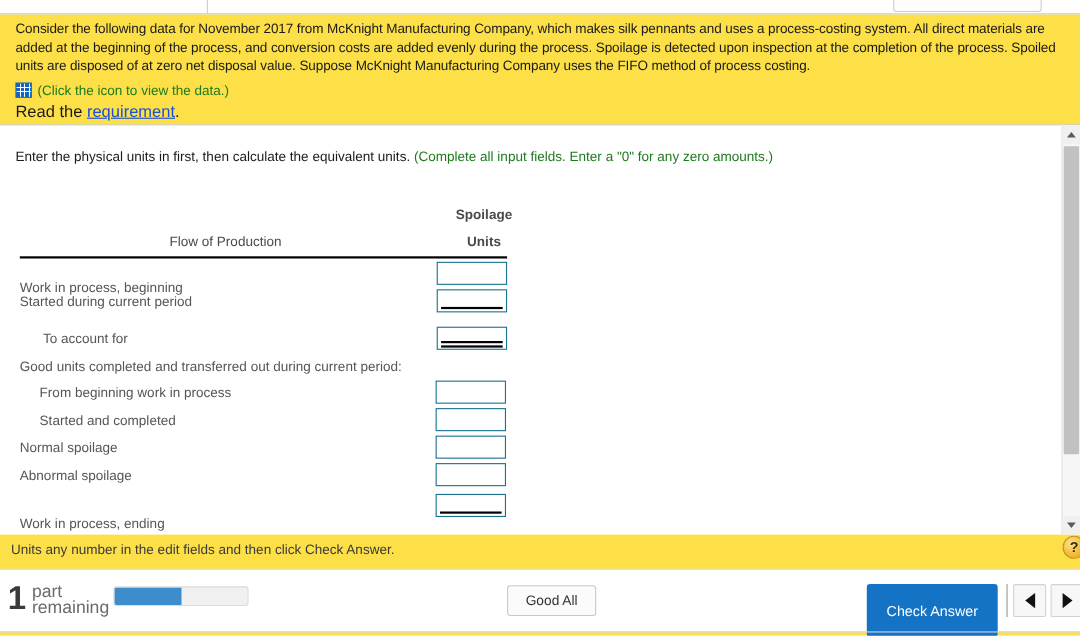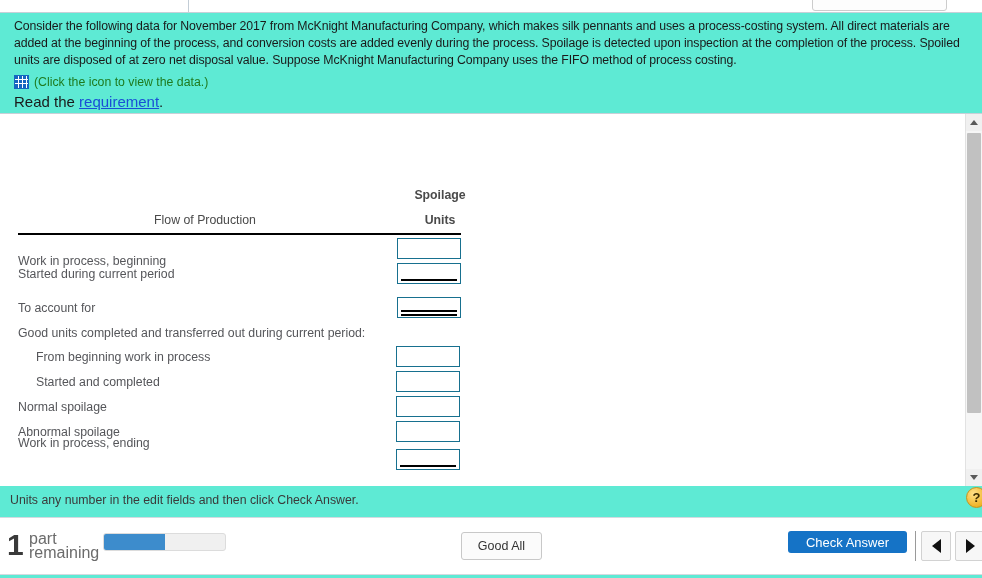--- a/index.html
+++ b/index.html
@@ -8,21 +8,21 @@
     width: 982px; height: 578px;
     background: #ffffff;
     font-family: "Liberation Sans", sans-serif;
     overflow: hidden;
   }
 
   #app {
     position: relative;
     width: 982px;
     height: 578px;
-    background: #5eead4;
+    background: #fde047;
   }
 
   
   .top-strip {
     position: absolute;
     left: 0; top: 0;
     width: 982px; height: 13px;
     background: #ffffff;
   }
   .top-strip .v-divider {
@@ -315,21 +315,21 @@
     border: 1px solid #c8c8c8;
     border-radius: 3px;
     font-family: "Liberation Sans", sans-serif;
     font-size: 12.5px;
     color: #333;
     cursor: pointer;
   }
   .btn-check {
     position: absolute;
     left: 788px; top: 531px;
-    width: 119px; height: 22px;
+    width: 119px; height: 48px;
     background: #1573c6;
     border: none;
     border-radius: 3px;
     font-family: "Liberation Sans", sans-serif;
     font-size: 13px;
     color: #ffffff;
     cursor: pointer;
   }
   .nav-divider {
     position: absolute;
@@ -378,52 +378,55 @@
     </div>
     <div class="read-line">
       <span>Read the </span><span class="req-link">requirement</span><span>.</span>
     </div>
   </div>
 
   <div class="hr-main"></div>
 
   <div class="work-area">
 
+    <div class="instruction">
+      <span>Enter the physical units in first, then calculate the equivalent units. </span><span class="green">(Complete all input fields. Enter a "0" for any zero amounts.)</span>
+    </div>
 
     <div class="prod-table">
       <div class="th-physical">Spoilage</div>
       <div class="th-units">Units</div>
       <div class="th-flow">Flow of Production</div>
       <div class="header-rule"></div>
       <div id="rows-host">
           <div class="row" style="top: 52px; margin-top: 12px;">
             <div class="row-label">Work in process, beginning</div>
           </div>
           <div class="row" style="top: 77px;">
             <div class="row-label">Started during current period</div>
           </div>
-          <div class="row" style="top: 111px;">
+          <div class="row" style="top: 111px; margin-left: 21px;">
             <div class="row-label">To account for</div>
           </div>
           <div class="row" style="top: 136px;">
             <div class="row-label">Good units completed and transferred out during current period:</div>
           </div>
           <div class="row" style="top: 160px;">
             <div class="row-label indent">From beginning work in process</div>
           </div>
           <div class="row" style="top: 185px;">
             <div class="row-label indent">Started and completed</div>
           </div>
           <div class="row" style="top: 210px;">
             <div class="row-label">Normal spoilage</div>
           </div>
           <div class="row" style="top: 235px;">
             <div class="row-label">Abnormal spoilage</div>
           </div>
-          <div class="row" style="top: 246px; text-decoration: underline;">
+          <div class="row" style="top: 279px; text-decoration: underline;">
             <div class="row-label">Work in process, ending</div>
           </div>
         </div>
     <input type="text" class="cell-input" style="left: 379px; top: 50px;">
         <input type="text" class="cell-input" style="left: 379px; top: 75px;">
         <div class="underline-single" style="left: 383px; top: 91px;"></div>
         <input type="text" class="cell-input" style="left: 379px; top: 109px;">
         <div class="underline-double-a" style="left: 383px; top: 122px;"></div>
         <div class="underline-double-b" style="left: 383px; top: 126px;"></div>
         <input type="text" class="cell-input" style="left: 378px; top: 158px;">

